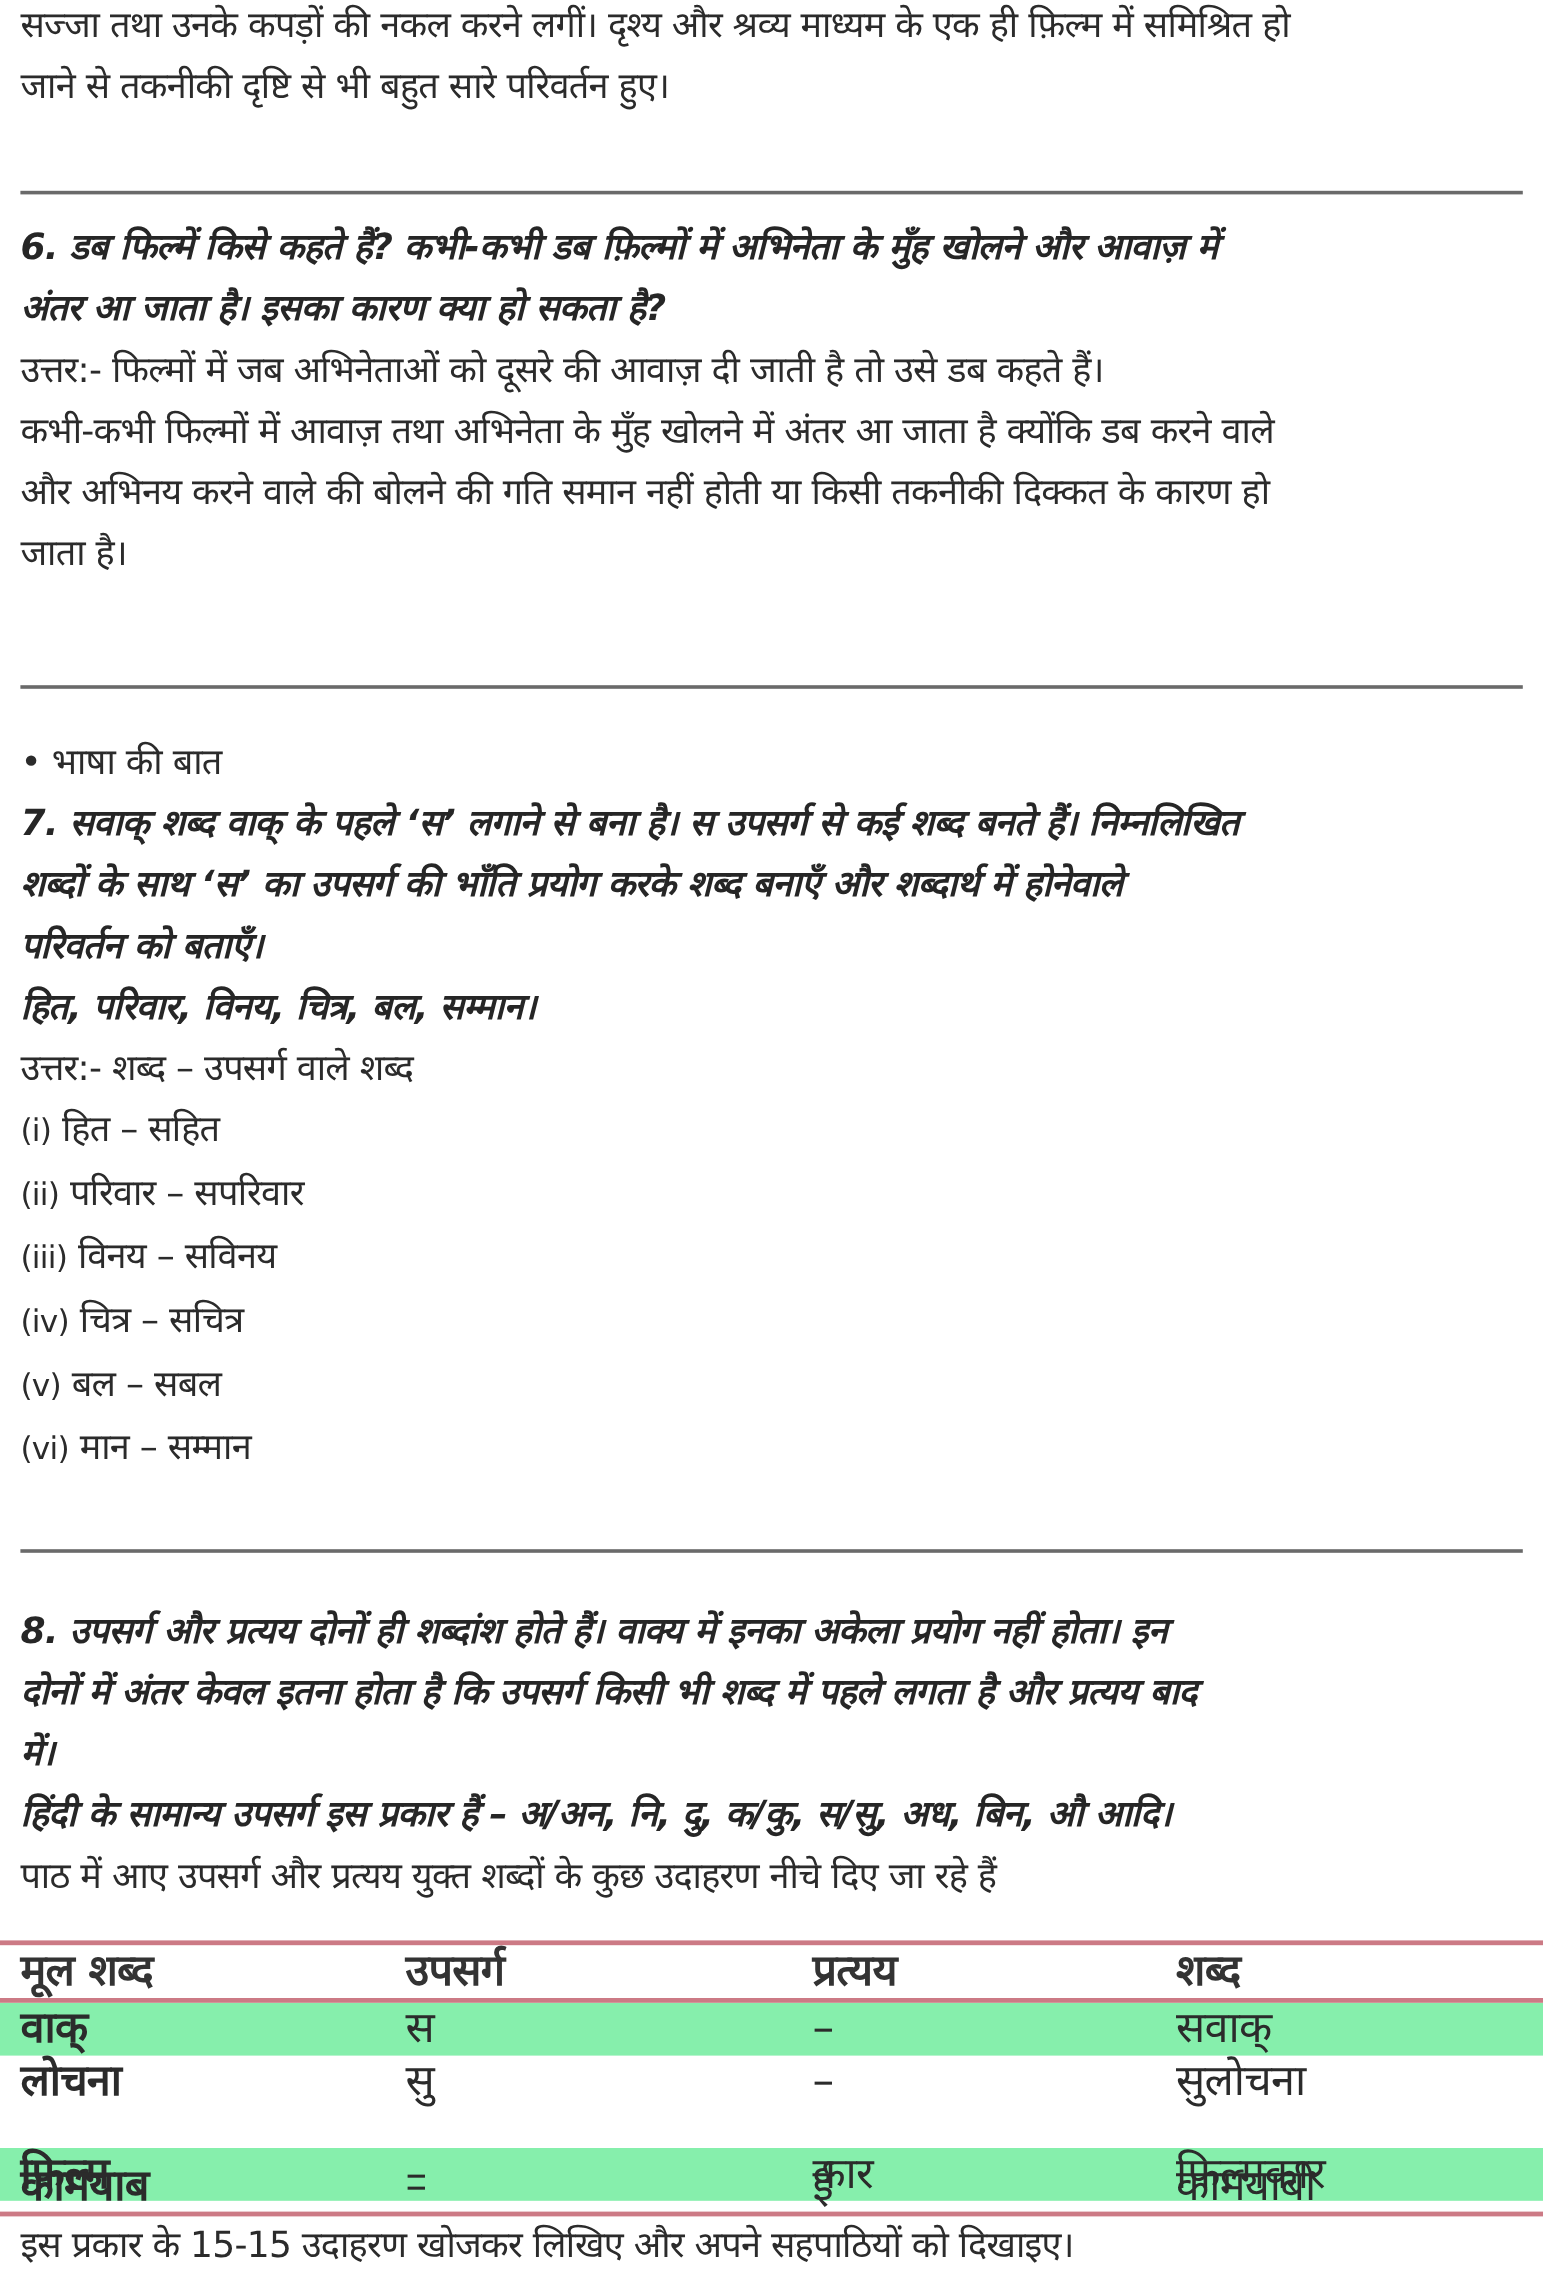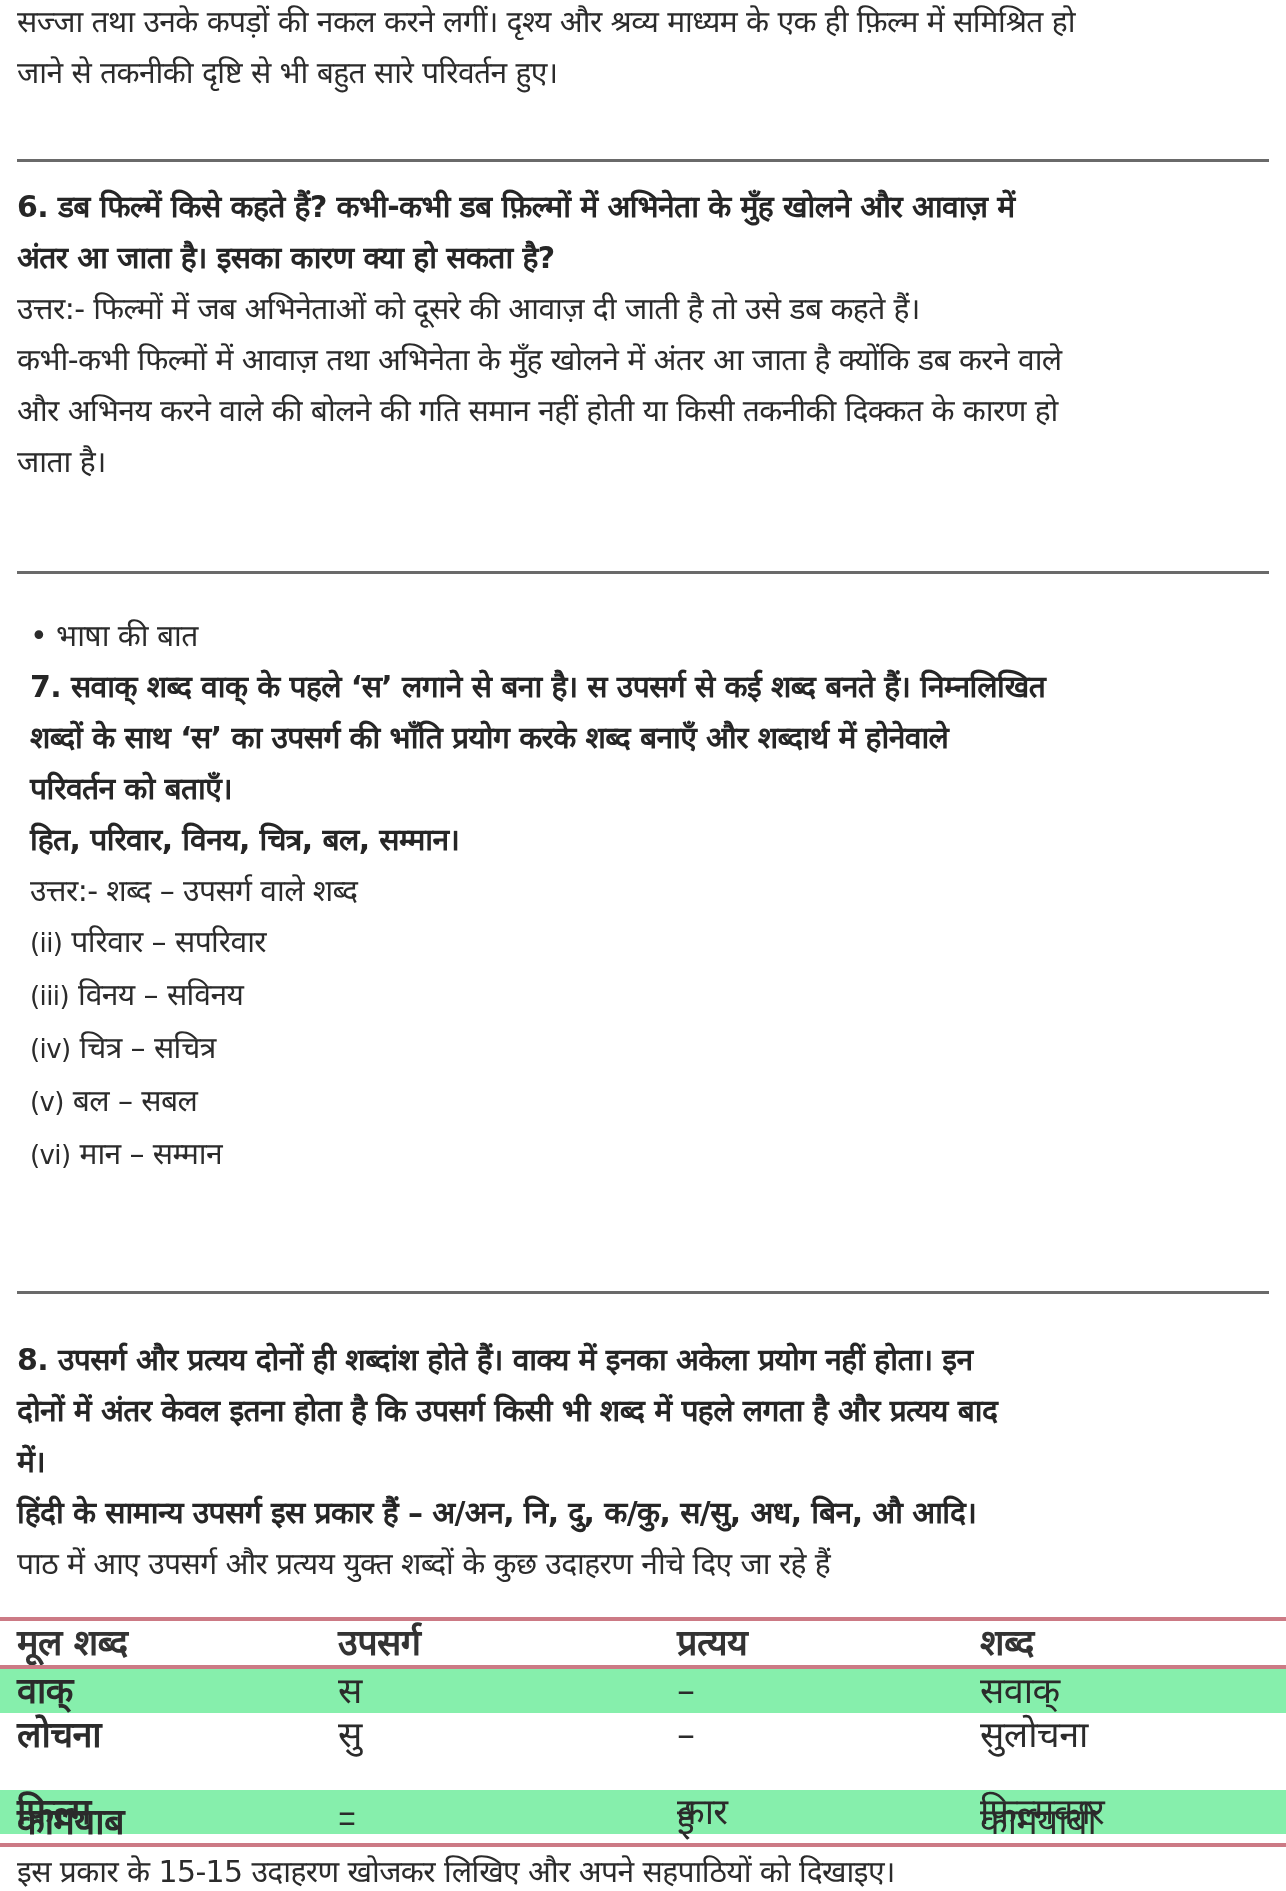--- a/index.html
+++ b/index.html
@@ -7,21 +7,21 @@
     width: 1286px; height: 1891px; overflow: hidden; position: relative;
     font-family: "DejaVu Sans", "Liberation Sans", sans-serif;
     color: #2b2b2b;
   }
   .page { position: absolute; left: 0; top: 0; width: 1286px; }
   .p {
     position: absolute; left: 17px; width: 1255px;
     font-size: 30px; line-height: 51px; letter-spacing: -0.6px;
     white-space: normal;
   }
-  .b { font-weight: bold; color: #262626; }
+  .b { font-weight: bold; color: #262626; font-style: italic; }
   .line { display: block; white-space: nowrap; }
   .divider {
     position: absolute; left: 17px; width: 1252px; height: 3px;
     background: #6a6a6a;
   }
   .ans-label { font-weight: normal; }
   .list-item { display: block; white-space: nowrap; }
   .roman { font-size: 26px; }
   .tbl-top { position:absolute; left:0; top:1617px; width:1286px; height:4px; background:#cc7a85; }
   .tbl-mid { position:absolute; left:0; top:1665px; width:1286px; height:4px; background:#cc7a85; }
@@ -55,27 +55,28 @@
     <span class="line b">6. डब फिल्में किसे कहते हैं? कभी-कभी डब फ़िल्मों में अभिनेता के मुँह खोलने और आवाज़ में</span>
     <span class="line b">अंतर आ जाता है। इसका कारण क्या हो सकता है?</span>
     <span class="line"><span class="ans-label">उत्तर</span><span>:- फिल्मों में जब अभिनेताओं को दूसरे की आवाज़ दी जाती है तो उसे डब कहते हैं।</span></span>
     <span class="line">कभी-कभी फिल्मों में आवाज़ तथा अभिनेता के मुँह खोलने में अंतर आ जाता है क्योंकि डब करने वाले</span>
     <span class="line">और अभिनय करने वाले की बोलने की गति समान नहीं होती या किसी तकनीकी दिक्कत के कारण हो</span>
     <span class="line">जाता है।</span>
   </div>
 
   <div class="divider" style="top:571px;"></div>
 
-  <div class="p" style="top:610px;margin-left:13px;">
+  <div class="p" style="top:610px;">
     <span class="line"><span>•</span> <span>भाषा की बात</span></span>
     <span class="line b">7. सवाक् शब्द वाक् के पहले ‘स’ लगाने से बना है। स उपसर्ग से कई शब्द बनते हैं। निम्नलिखित</span>
     <span class="line b">शब्दों के साथ ‘स’ का उपसर्ग की भाँति प्रयोग करके शब्द बनाएँ और शब्दार्थ में होनेवाले</span>
     <span class="line b">परिवर्तन को बताएँ।</span>
     <span class="line b">हित, परिवार, विनय, चित्र, बल, सम्मान।</span>
     <span class="line"><span class="ans-label">उत्तर</span><span>:- शब्द – उपसर्ग वाले शब्द</span></span>
+    <span class="list-item"><span class="roman">(i)</span> <span>हित – सहित</span></span>
     <span class="list-item"><span class="roman">(ii)</span> <span>परिवार – सपरिवार</span></span>
     <span class="list-item"><span class="roman">(iii)</span> <span>विनय – सविनय</span></span>
     <span class="list-item"><span class="roman">(iv)</span> <span>चित्र – सचित्र</span></span>
     <span class="list-item"><span class="roman">(v)</span> <span>बल – सबल</span></span>
     <span class="list-item"><span class="roman">(vi)</span> <span>मान – सम्मान</span></span>
   </div>
 
   <div class="divider" style="top:1291px;"></div>
 
   <div class="p" style="top:1334px;">

